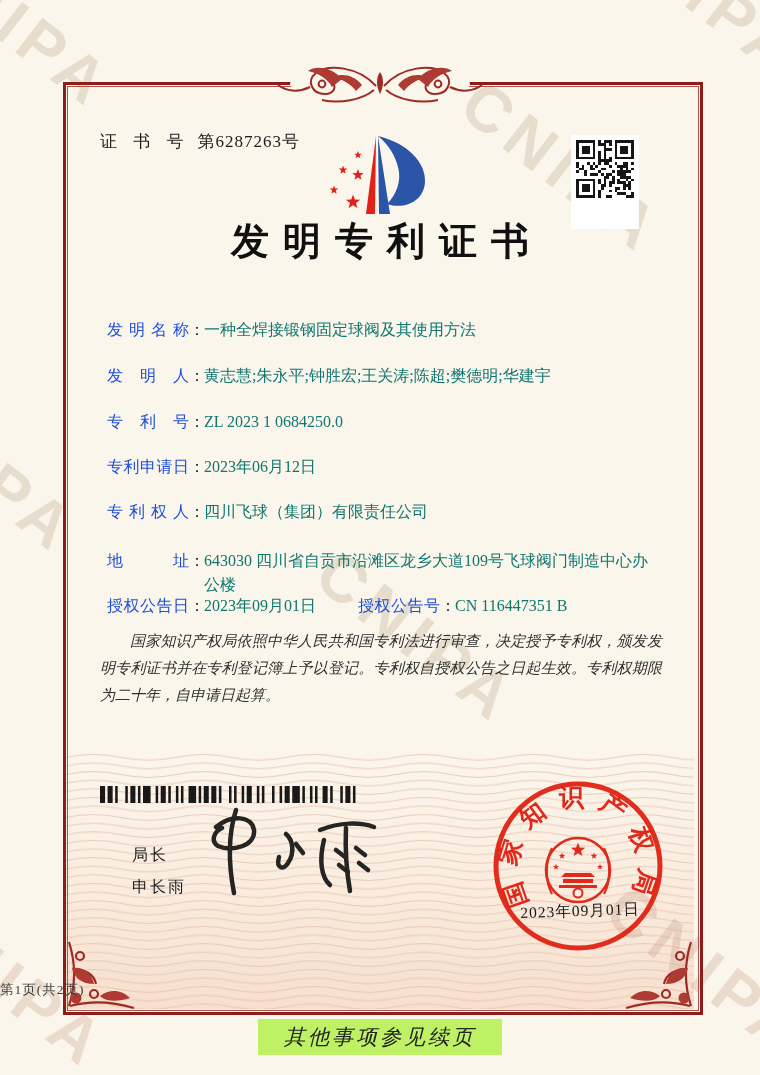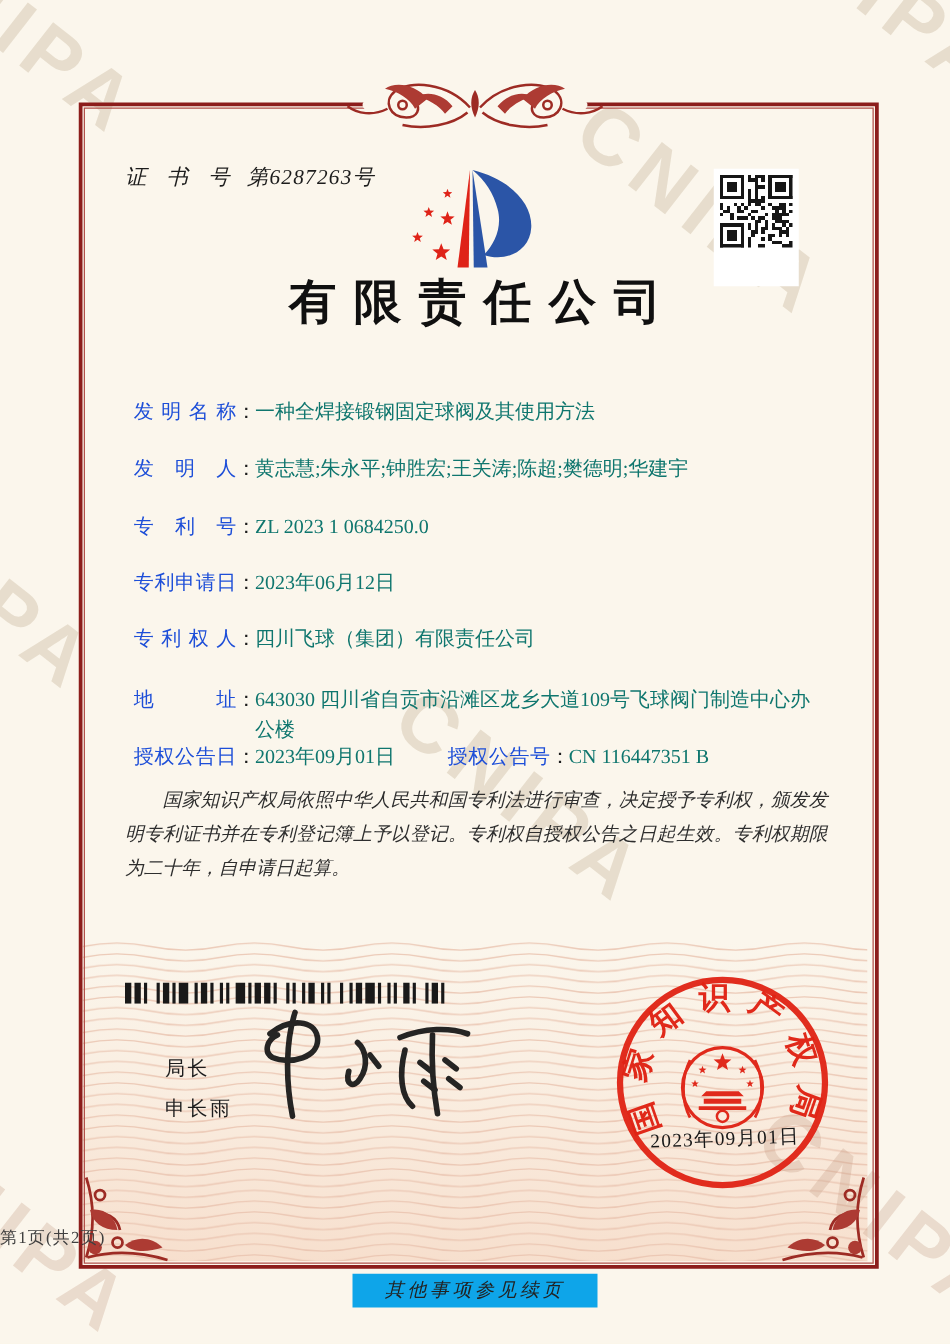--- a/index.html
+++ b/index.html
@@ -10,21 +10,21 @@
       transform:rotate(38deg);white-space:nowrap;pointer-events:none;z-index:1;}
   .wm.pink{color:rgba(196,156,134,0.30);}
   .waves-tint{position:absolute;left:66px;top:753px;width:628px;height:256px;z-index:0;
       background:linear-gradient(180deg,rgba(250,245,233,0) 0%,rgba(247,219,199,0.30) 45%,rgba(244,208,185,0.60) 100%);}
   .waves{position:absolute;left:66px;top:753px;z-index:0;}
   .frame{position:absolute;left:63px;top:82px;width:634px;height:927px;
          border:3px solid #8c1d1b;z-index:2;}
   .frame-inner{position:absolute;left:1px;top:1px;right:1px;bottom:1px;
          border:1px solid #b2504a;}
   .ornament{position:absolute;z-index:3;}
-  .certno{position:absolute;left:100px;top:130px;font-size:17px;letter-spacing:1px;z-index:4;font-style:italic;}
+  .certno{position:absolute;left:100px;top:130px;font-size:17px;letter-spacing:1px;z-index:4;}
   .certno .lbl{letter-spacing:6px;margin-right:8px;}
   .logo{position:absolute;left:295px;top:130px;z-index:4;}
   .qrbox{position:absolute;left:571px;top:135px;width:68px;height:94px;background:#ffffff;z-index:3;}
   .qr{position:absolute;left:576px;top:140px;z-index:4;}
   .title{position:absolute;left:0;right:0;top:216px;text-align:center;font-size:38px;
          font-weight:700;letter-spacing:14px;padding-left:14px;color:#101010;z-index:4;}
   .frow{position:absolute;left:107px;font-size:16px;line-height:24px;z-index:4;white-space:nowrap;}
   .flabel{display:inline-block;width:82px;text-align:justify;text-align-last:justify;
           vertical-align:top;color:#1d4ed8;}
   .fcolon{display:inline-block;width:15px;vertical-align:top;}
@@ -36,22 +36,22 @@
   .legal p{margin:0 0 7px 0;text-indent:2em;}
   .barcode{position:absolute;left:100px;top:786px;z-index:4;}
   .official{position:absolute;left:103px;font-family:"Liberation Sans",sans-serif;
             font-size:16px;letter-spacing:2px;color:#1d1d1d;z-index:4;margin-left:29px;}
   .signature{position:absolute;left:198px;top:800px;z-index:5;}
   .seal{position:absolute;left:490px;top:778px;z-index:5;}
   .seal-date{position:absolute;left:492px;top:901px;width:176px;text-align:center;
              font-size:15.5px;color:#181818;letter-spacing:1px;transform:rotate(-2deg);z-index:6;}
   .pageinfo{position:absolute;left:0;right:0;top:981px;font-size:13.5px;
             color:#404040;z-index:4;letter-spacing:1px;}
-  .contnote{position:absolute;left:50%;transform:translateX(-50%);top:1019px;background:#0ea5e9;
-            padding:4px 26px;font-size:15px;font-style:italic;letter-spacing:3px;color:#222;z-index:4;}
+  .contnote{position:absolute;left:50%;transform:translateX(-50%);top:1019px;background:#bef264;
+            padding:4px 26px;font-size:21px;font-style:italic;letter-spacing:3px;color:#222;z-index:4;}
 </style>
 </head>
 <body>
 
 <div class="page">
 
   <div class="waves-tint"></div>
   <svg class="waves" width="628" height="256">
     <defs>
       <pattern id="wavep" width="110" height="8.6" patternUnits="userSpaceOnUse">
@@ -275,21 +275,21 @@
         <rect x="20" y="19" width="1" height="1"></rect>
         <rect x="8" y="20" width="1" height="1"></rect>
         <rect x="11" y="20" width="1" height="1"></rect>
         <rect x="12" y="20" width="1" height="1"></rect>
         <rect x="18" y="20" width="1" height="1"></rect>
         <rect x="19" y="20" width="1" height="1"></rect>
         <rect x="20" y="20" width="1" height="1"></rect>
       </g>
     </svg>
 
-  <div class="title">有限责任公司</div>
+  <div class="title">发明专利证书</div>
 
   <div class="frow" style="top:318px">
     <span class="flabel">发明名称</span><span class="fcolon">：</span><span class="fvalue">一种全焊接锻钢固定球阀及其使用方法</span>
   </div>
   <div class="frow" style="top:364px">
     <span class="flabel">发明人</span><span class="fcolon">：</span><span class="fvalue">黄志慧;朱永平;钟胜宏;王关涛;陈超;樊德明;华建宇</span>
   </div>
   <div class="frow" style="top:410px">
     <span class="flabel">专利号</span><span class="fcolon">：</span><span class="fvalue">ZL 2023 1 0684250.0</span>
   </div>

